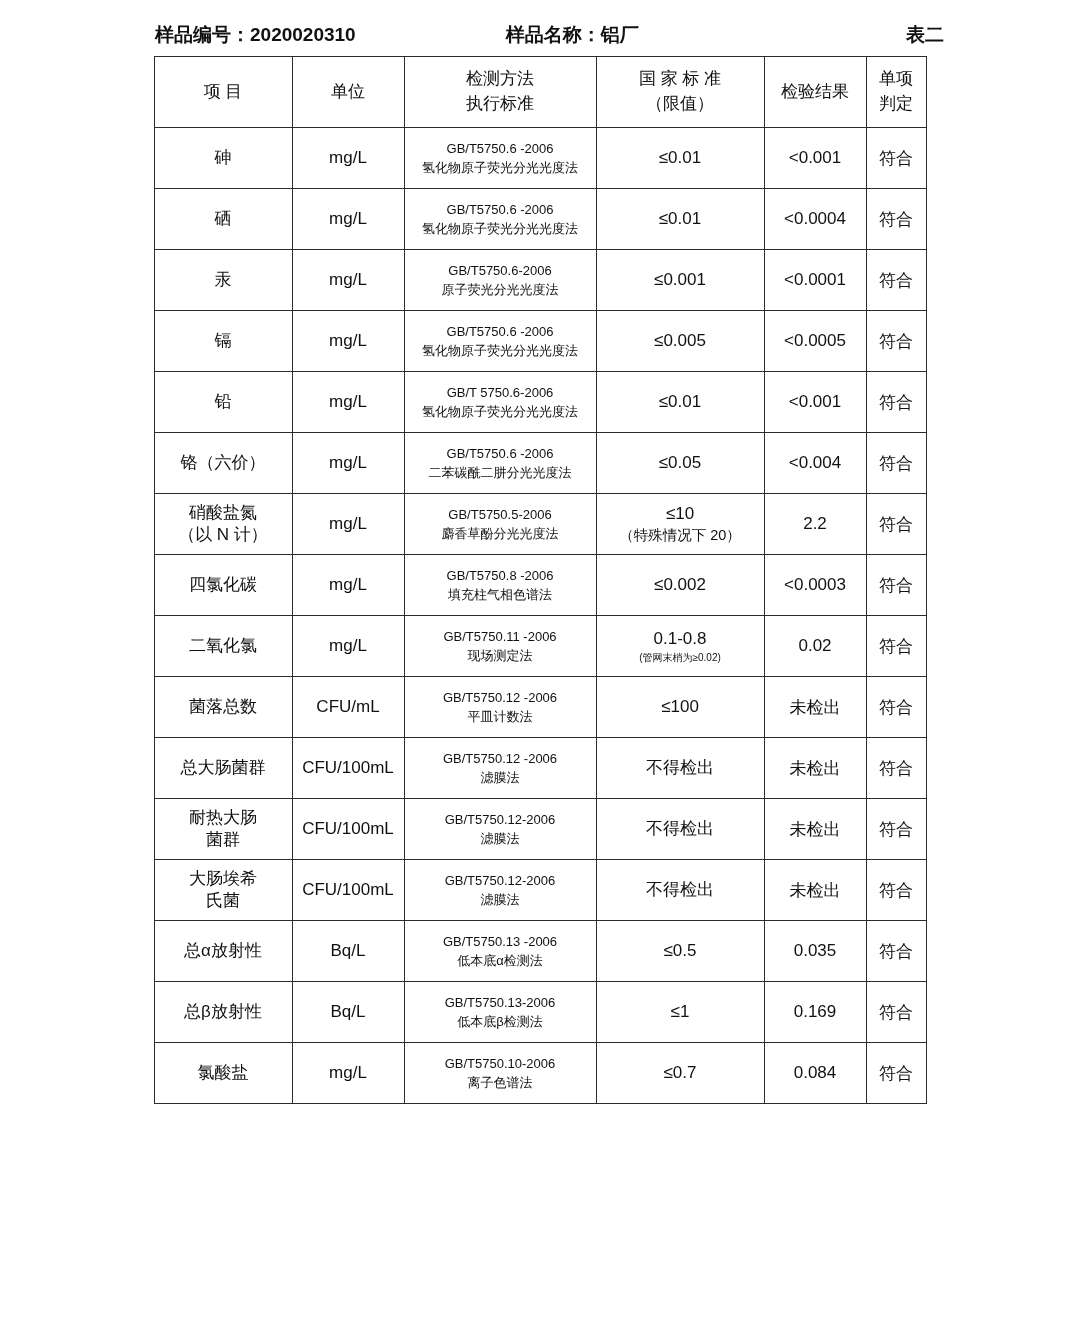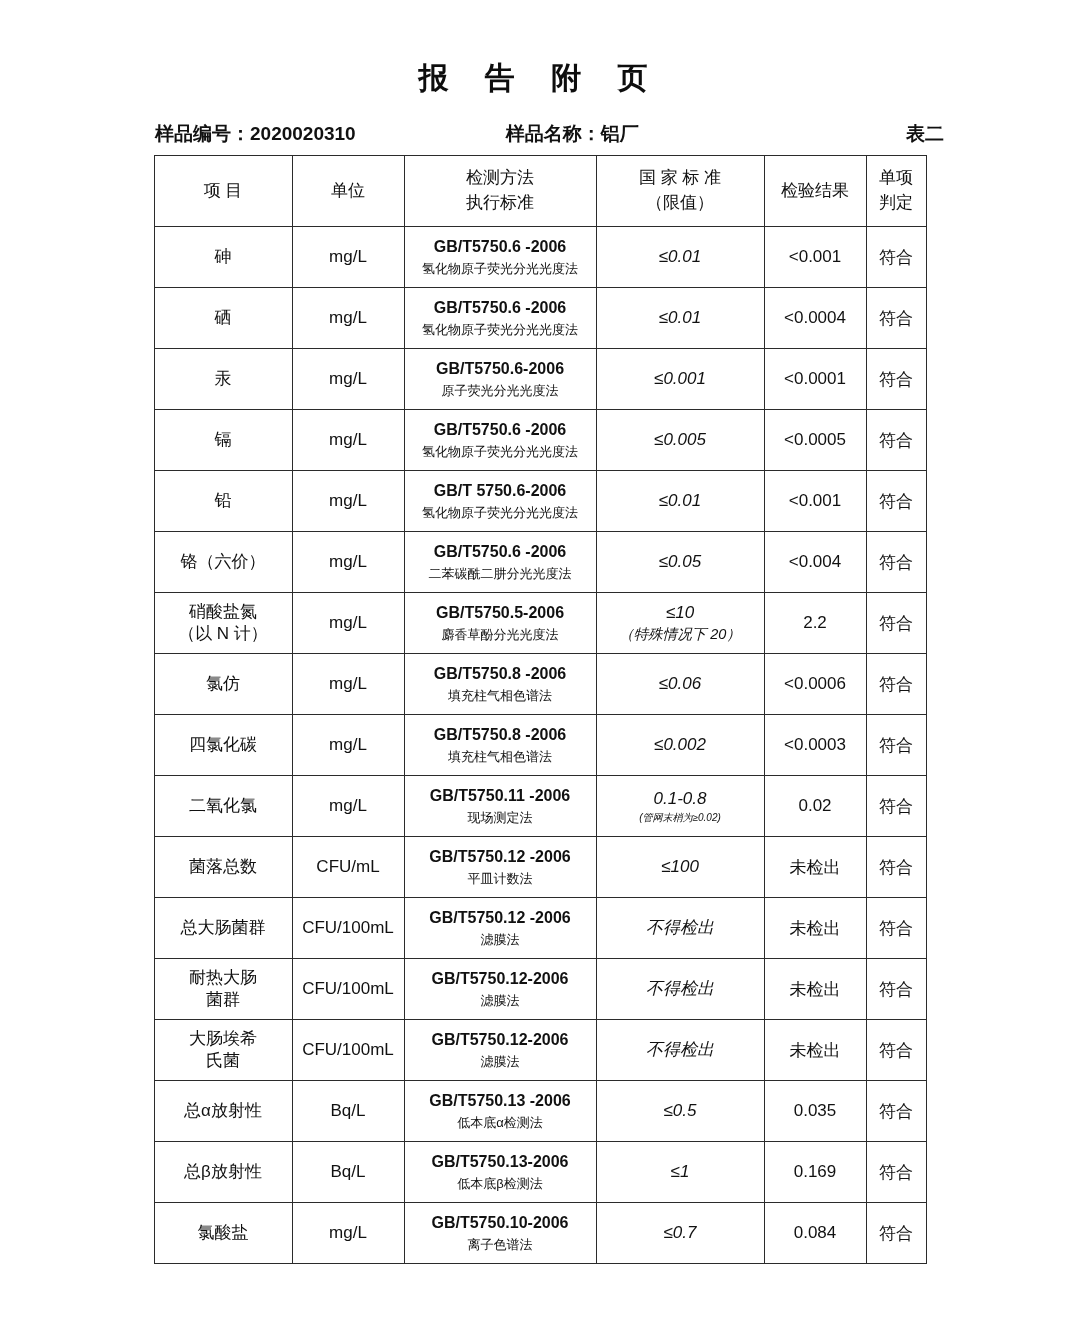--- a/index.html
+++ b/index.html
@@ -78,35 +78,34 @@
   .col-std     { width: 168px; }
   .col-result  { width: 102px; }
   .col-judge   { width: 60px; }
 
   tbody td {
     height: 56px;
     font-size: 17px;
   }
   .cell-item   { font-size: 17px; line-height: 1.3; }
   .cell-unit   { font-size: 17px; }
-  .method-main { font-size: 16px; line-height: 1.5; font-weight: bold; }
+  .method-main { font-size: 13px; line-height: 1.5; }
   .method-sub  { font-size: 13px; line-height: 1.5; }
-  .cell-std    { font-size: 17px; line-height: 1.35; font-style: italic; }
+  .cell-std    { font-size: 17px; line-height: 1.35; }
   .std-small   { font-size: 14.5px; }
   .std-tiny    { font-size: 10px; }
   .cell-result { font-size: 17px; }
   .cell-judge  { font-size: 17px; }
   .two-line    { line-height: 1.32; }
 </style>
 </head>
 <body>
 
 <div class="page">
 
-  <div class="doc-title">报 告 附 页</div>
 
   <div class="meta-row">
     <span class="meta-sample-no">样品编号：2020020310</span>
     <span class="meta-sample-name">样品名称：铝厂</span>
     <span class="meta-table-no">表二</span>
   </div>
 
   <table class="report">
     <colgroup>
       <col class="col-item">
@@ -238,35 +237,20 @@
           </td>
           <td class="cell-std">
             <div>≤10</div>
             <div class="std-small">（特殊情况下 20）</div>
           </td>
           <td class="cell-result">2.2</td>
           <td class="cell-judge">符合</td>
         </tr>
         <tr>
           <td class="cell-item">
-            <div>氯仿</div>
-          </td>
-          <td class="cell-unit">mg/L</td>
-          <td>
-            <div class="method-main">GB/T5750.8 -2006</div>
-            <div class="method-sub">填充柱气相色谱法</div>
-          </td>
-          <td class="cell-std">
-            <div>≤0.06</div>
-          </td>
-          <td class="cell-result">&lt;0.0006</td>
-          <td class="cell-judge">符合</td>
-        </tr>
-        <tr>
-          <td class="cell-item">
             <div>四氯化碳</div>
           </td>
           <td class="cell-unit">mg/L</td>
           <td>
             <div class="method-main">GB/T5750.8 -2006</div>
             <div class="method-sub">填充柱气相色谱法</div>
           </td>
           <td class="cell-std">
             <div>≤0.002</div>
           </td>

